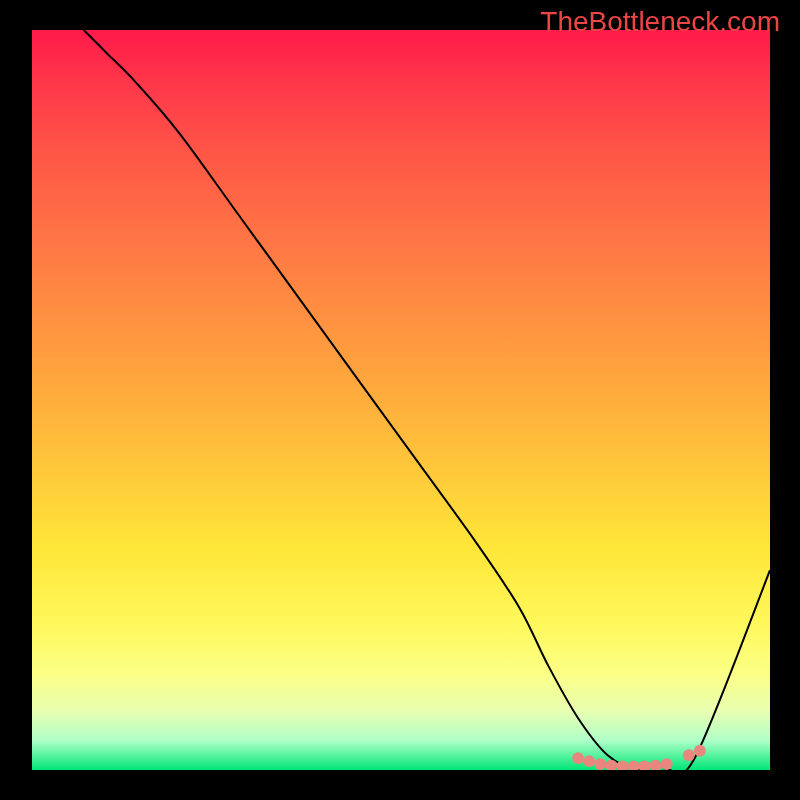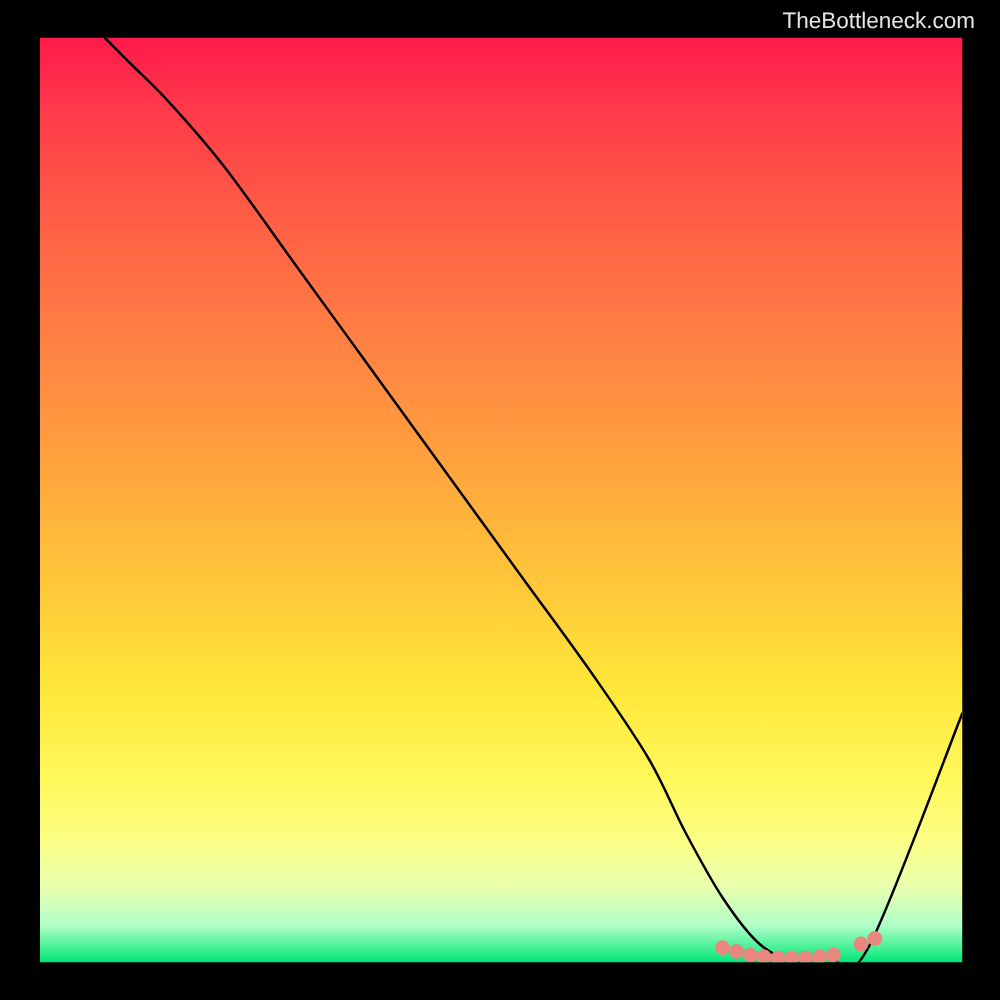--- a/index.html
+++ b/index.html
@@ -7,22 +7,22 @@
     width: 800px;
     height: 800px;
     background: #000;
     position: relative;
     font-family: Arial, sans-serif;
   }
   .watermark {
     position: absolute;
     top: 6px;
     right: 20px;
-    color: #e5e5e5;
-    font-size: 18px;
+    color: #ef4444;
+    font-size: 28px;
     font-weight: 500;
     z-index: 10;
   }
   .plot-area {
     position: absolute;
     left: 32px;
     top: 30px;
     width: 738px;
     height: 740px;
     overflow: hidden;

